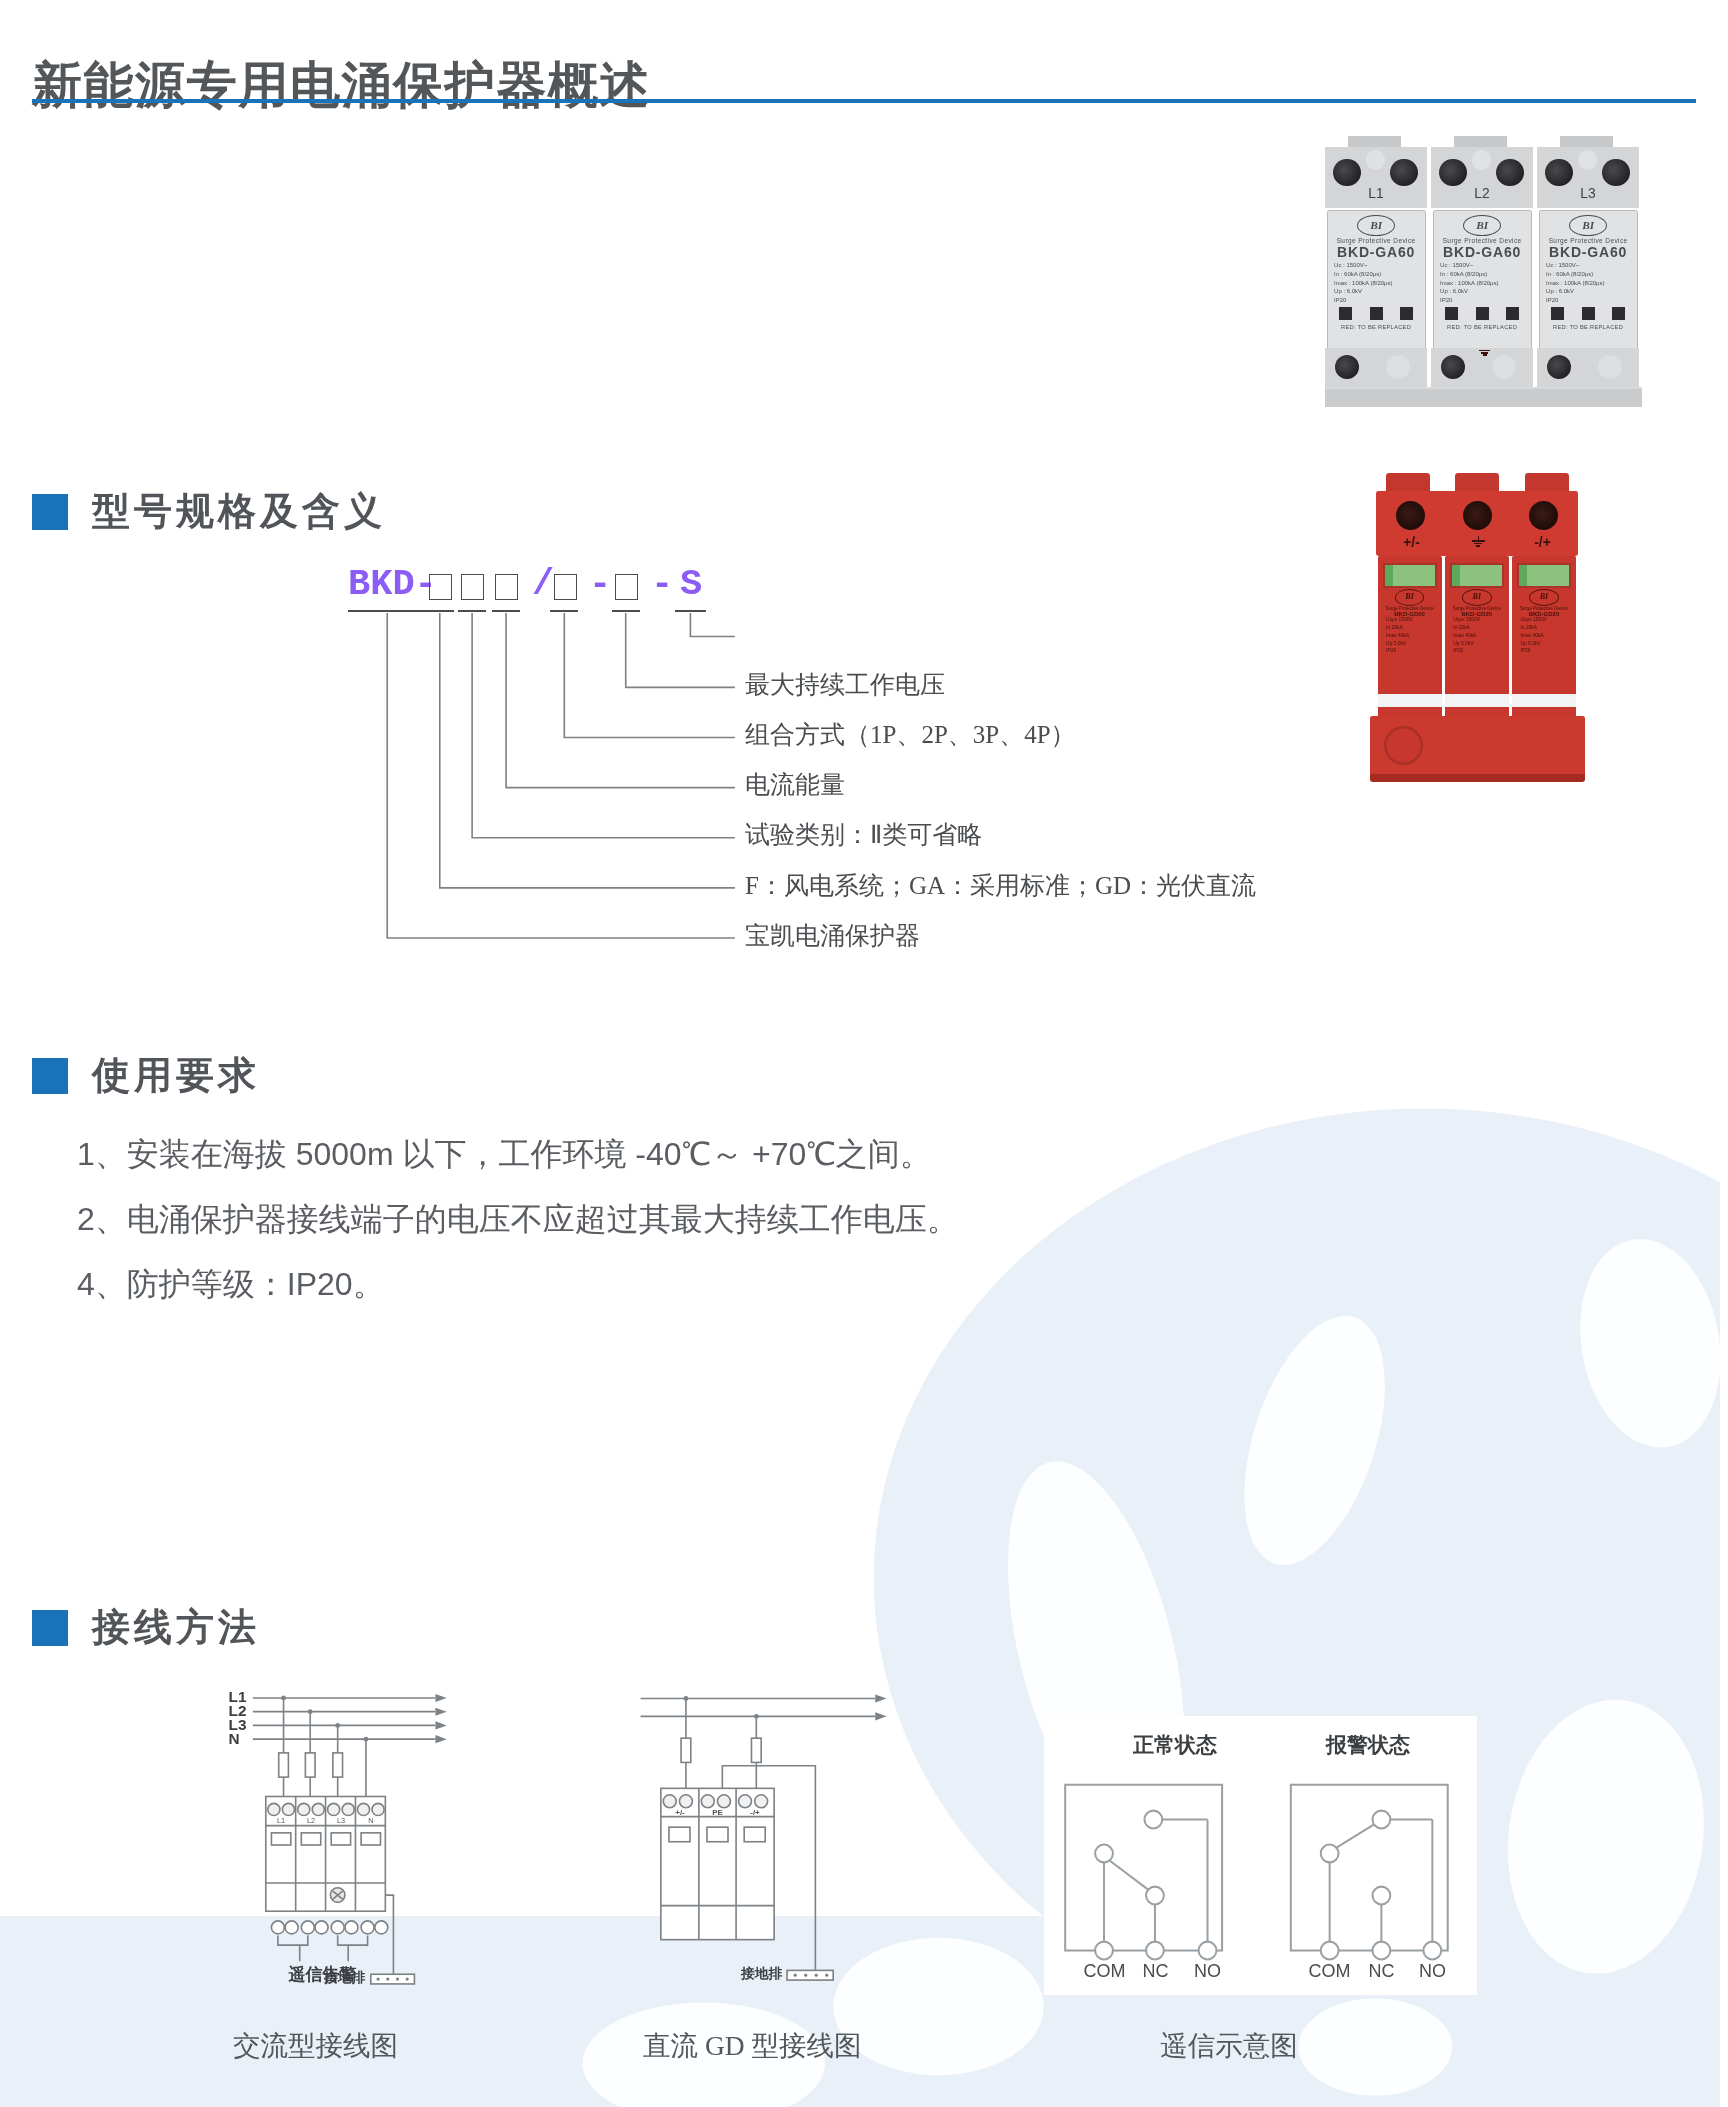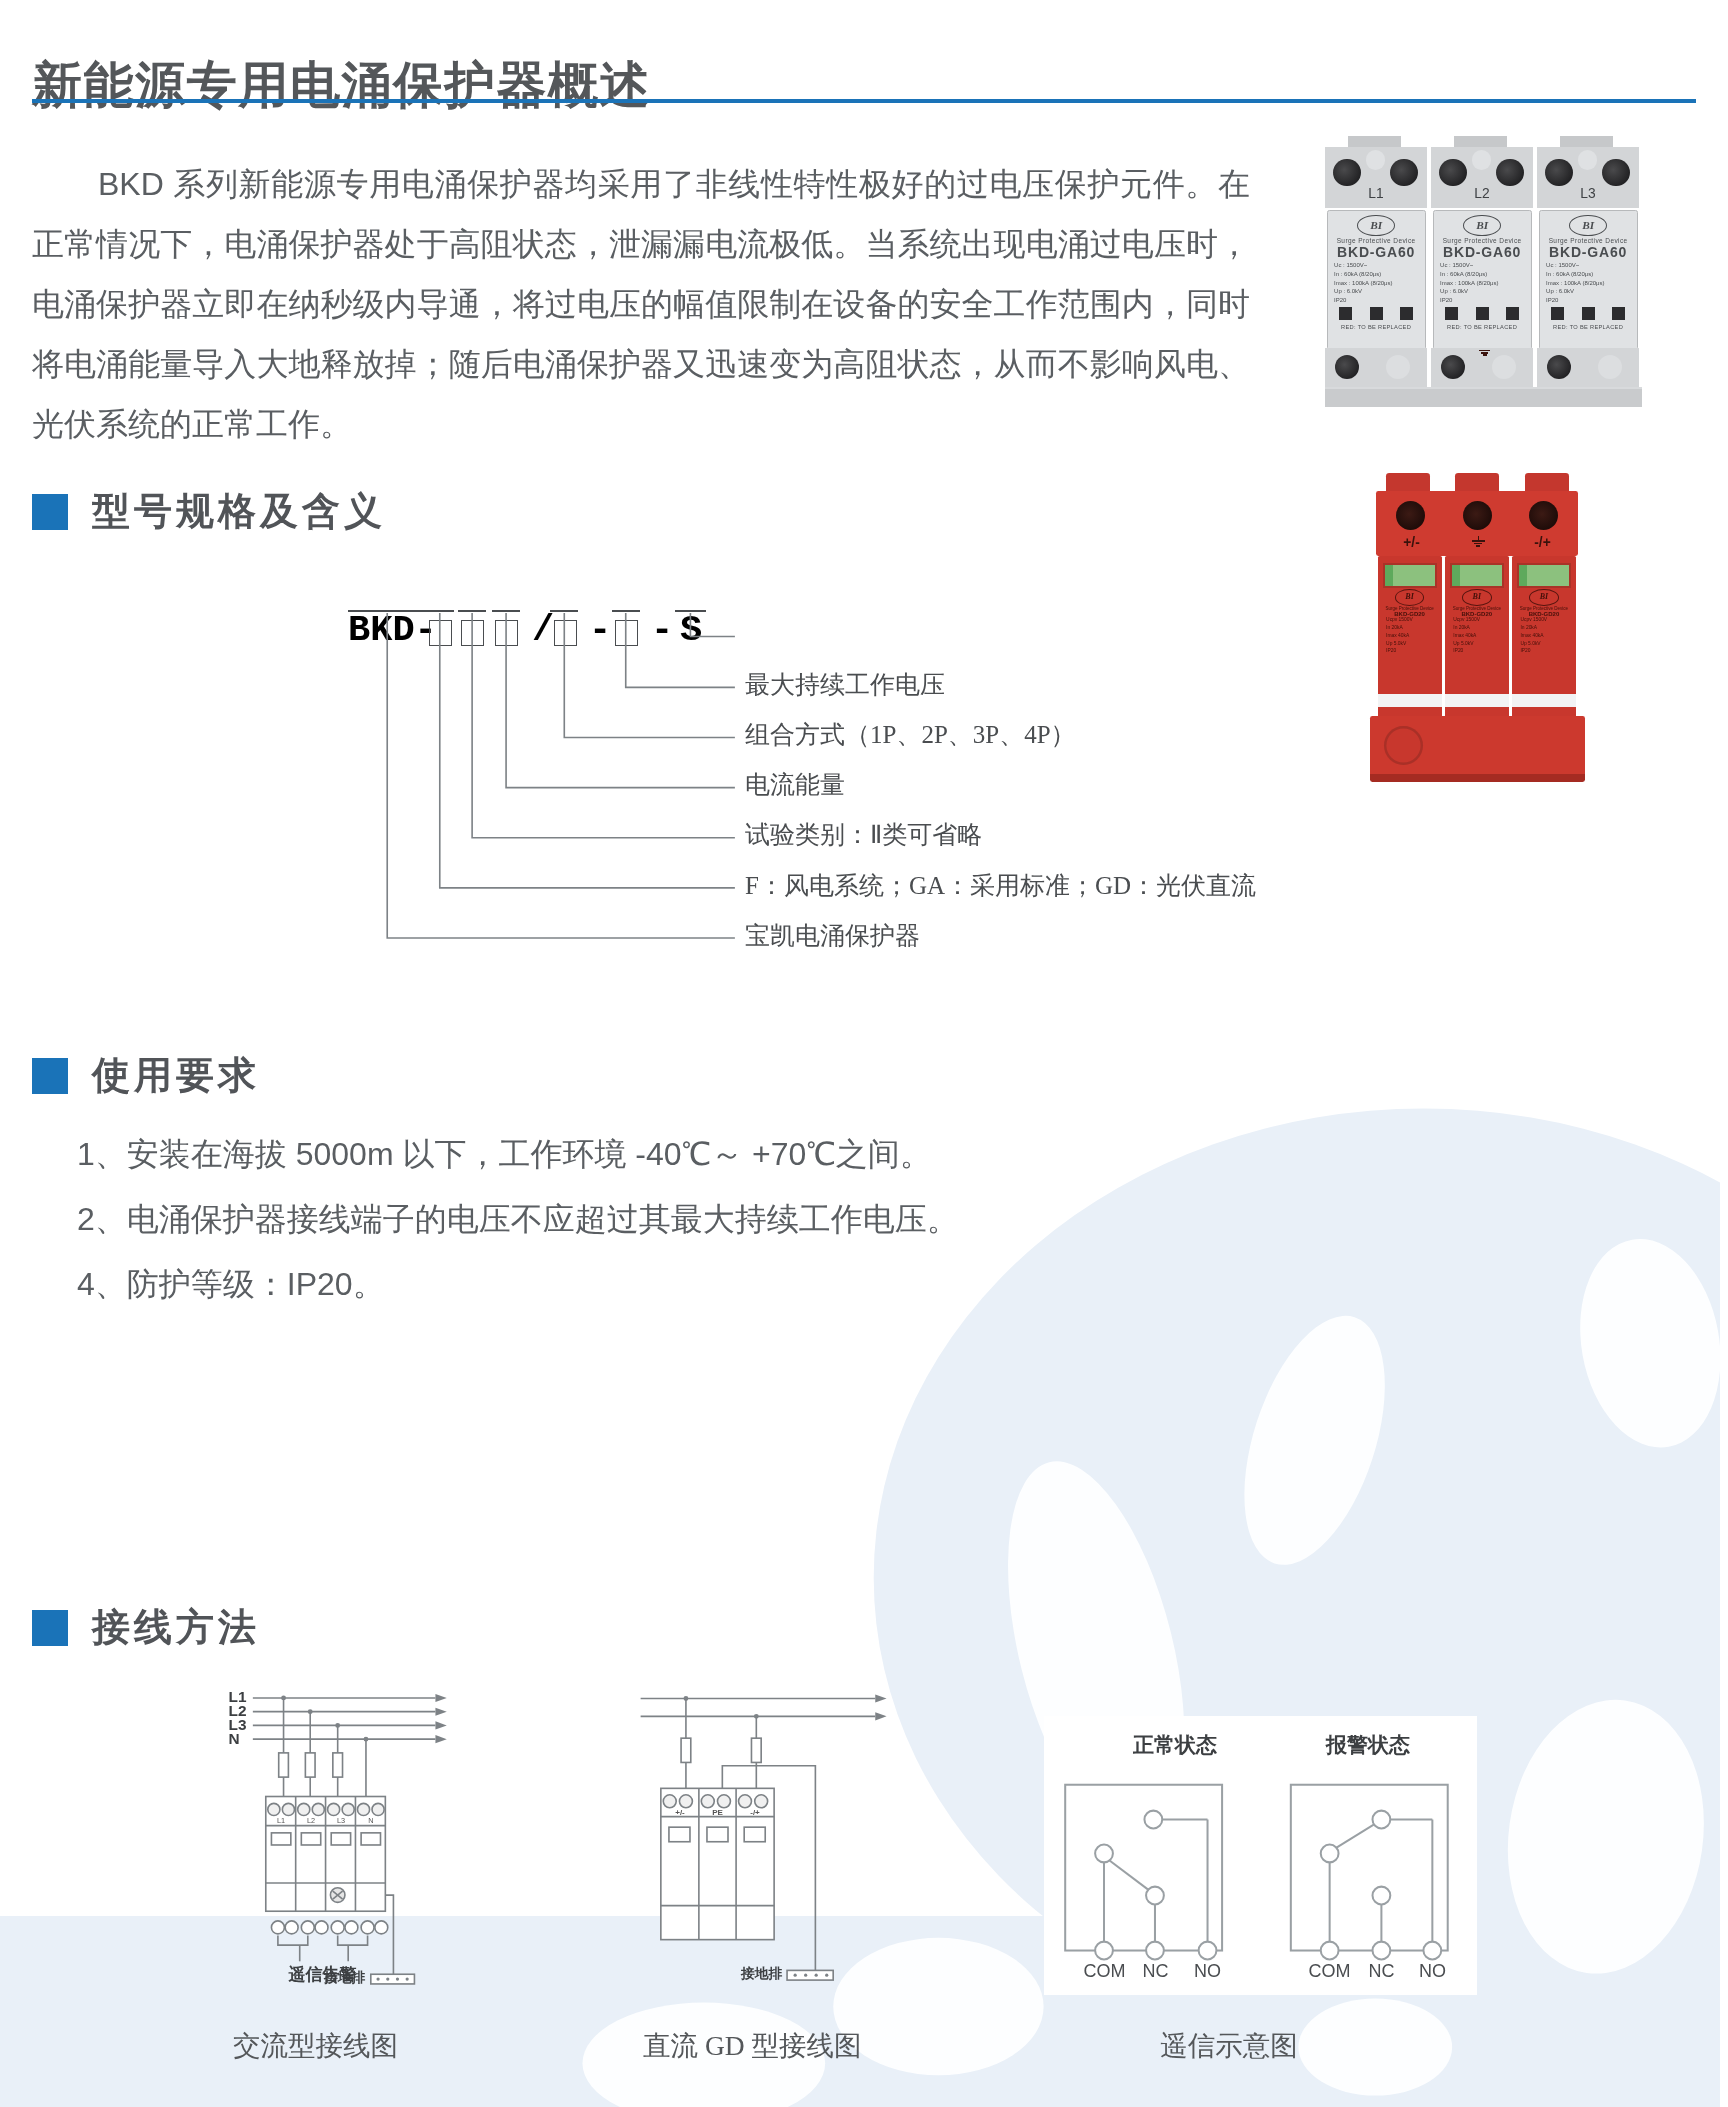--- a/index.html
+++ b/index.html
@@ -16,21 +16,21 @@
   .intro{left:32px;top:154px;width:1218px;font-size:32px;line-height:60px;color:#5a5e62;
          text-align:justify;text-indent:66px;margin:0;}
 
   
   .sec{display:flex;align-items:center;gap:24px;}
   .sec .sq{width:36px;height:36px;background:#1a73b8;}
   .sec h2{margin:0;font-size:38px;font-weight:bold;color:#515458;letter-spacing:4px;}
 
   
   .mcode{left:348px;top:566px;width:1020px;height:413px;}
-  .mcode .seg{position:absolute;color:#000000;font-family:"Liberation Mono",monospace;font-weight:bold;margin-top:46px;}
+  .mcode .seg{position:absolute;color:#8b5cf6;font-family:"Liberation Mono",monospace;font-weight:bold;}
   .mcode .txt{font-size:37px;top:-3.2px;}
   .mcode .box{width:21px;height:24px;border:1.6px solid #4a4d50;top:8px;}
   .mcode .ul{position:absolute;height:2.4px;background:#4a4d50;top:44px;}
   .mcode .lbl{position:absolute;left:397px;height:36px;font-size:25px;color:#4a4d50;
               font-family:"Liberation Serif",serif;white-space:nowrap;}
 
   
   .usage{left:32px;top:1126px;width:1618px;}
   .usage p{margin:0 0 8px 0;font-size:32px;line-height:57px;color:#5a5e62;text-indent:45px;}
 
@@ -101,21 +101,20 @@
     <ellipse cx="1160" cy="2480" rx="130" ry="85" fill="#fdfeff"></ellipse>
     <ellipse cx="870" cy="2550" rx="150" ry="75" fill="#fdfeff"></ellipse>
     <ellipse cx="1700" cy="2530" rx="95" ry="60" fill="#fdfeff"></ellipse>
     <ellipse cx="2040" cy="1660" rx="85" ry="130" fill="#fdfeff" transform="rotate(-10 2040 1660)"></ellipse>
     <ellipse cx="1500" cy="2380" rx="70" ry="45" fill="#fdfeff"></ellipse>
   </svg>
 
   <h1 class="z title">新能源专用电涌保护器概述</h1>
   <div class="z title-rule"></div>
 
-  <p class="z intro">BKD 系列新能源专用电涌保护器均采用了非线性特性极好的过电压保护元件。在正常情况下，电涌保护器处于高阻状态，泄漏漏电流极低。当系统出现电涌过电压时，电涌保护器立即在纳秒级内导通，将过电压的幅值限制在设备的安全工作范围内，同时将电涌能量导入大地释放掉；随后电涌保护器又迅速变为高阻状态，从而不影响风电、光伏系统的正常工作。</p>
 
   <div class="z pw">
     <div class="rail"></div>
     <div class="col" style="left:0;">
       <div class="tab"></div>
       <div class="tblock">
         <span class="screw" style="left:8px;top:11.3px;width:27.5px;height:27.5px;"></span>
         <span class="screw" style="left:65px;top:11.3px;width:27.5px;height:27.5px;"></span>
         <span class="faint"></span>
         <div class="phz">L1</div>

